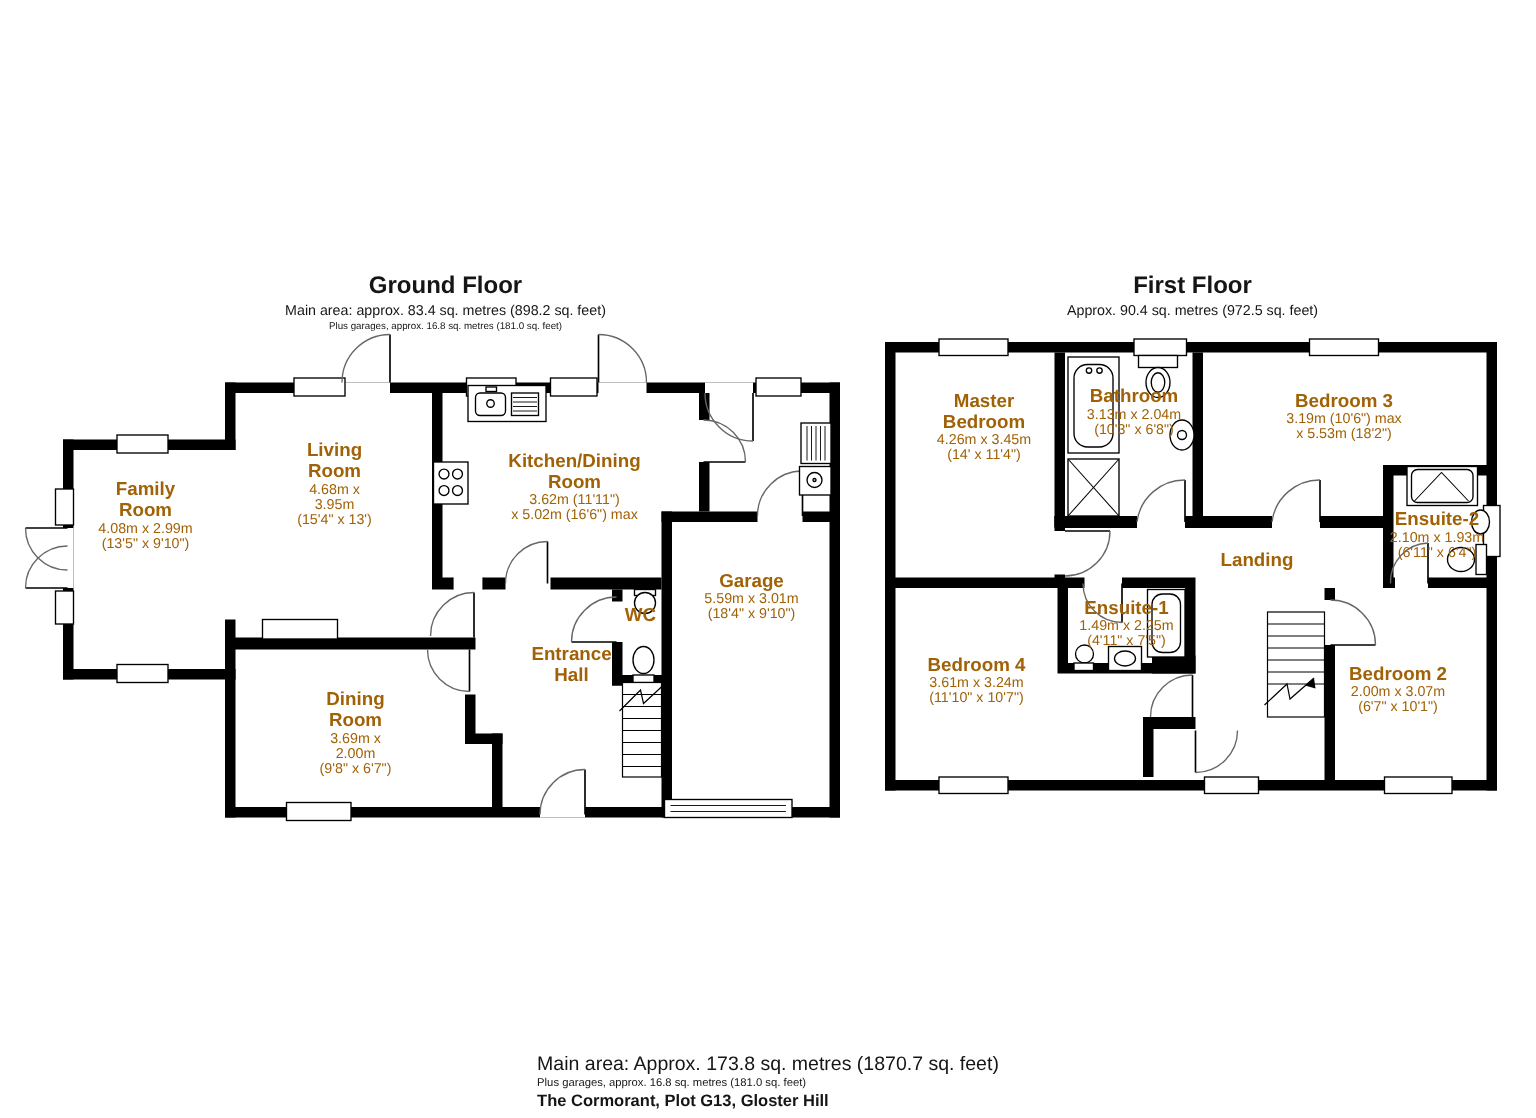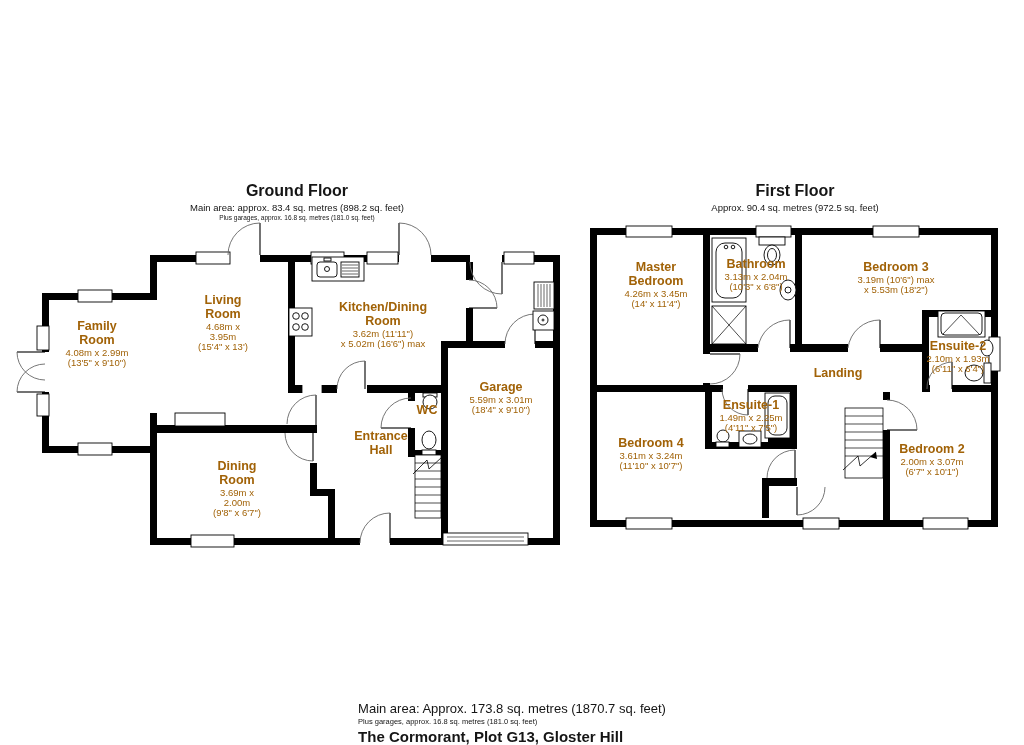--- a/index.html
+++ b/index.html
@@ -9,21 +9,21 @@
   .lbl{position:absolute;transform:translateX(-50%);text-align:center;line-height:1.1;color:#a16207;}
   .lbl b{display:block;font-size:12.5px;font-weight:bold;letter-spacing:0;}
   .lbl .d{display:block;font-size:9.5px;}
   .title-block{position:absolute;transform:translateX(-50%);text-align:center;color:#151515;}
   .t1{font-size:16px;font-weight:bold;}
   .t2{font-size:9.5px;margin-top:2px;}
   .t3{font-size:6.5px;margin-top:1px;}
   .footer{position:absolute;transform:translateX(-50%);text-align:left;color:#151515;}
   .f1{font-size:13px;}
   .f2{font-size:7.5px;margin-top:1px;}
-  .f3{font-size:15px;font-weight:bold;margin-top:2px;}
+  .f3{font-size:11px;font-weight:bold;margin-top:2px;}
 </style>
 </head>
 <body>
 
 <div id="stage">
 
 <svg id="plan-svg" width="1024" height="745" viewBox="0 0 1024 745">
 
   <g>
 

